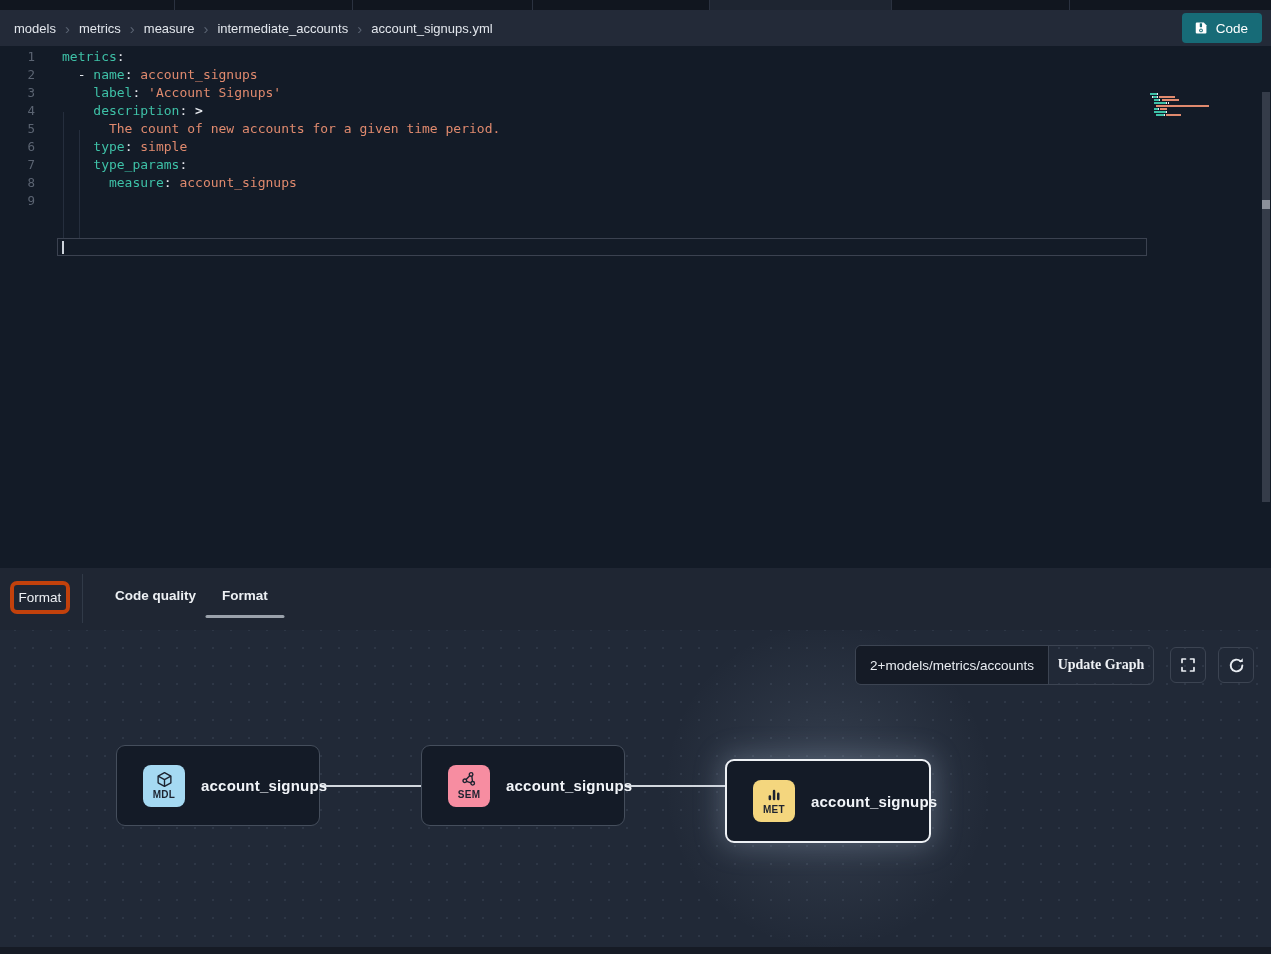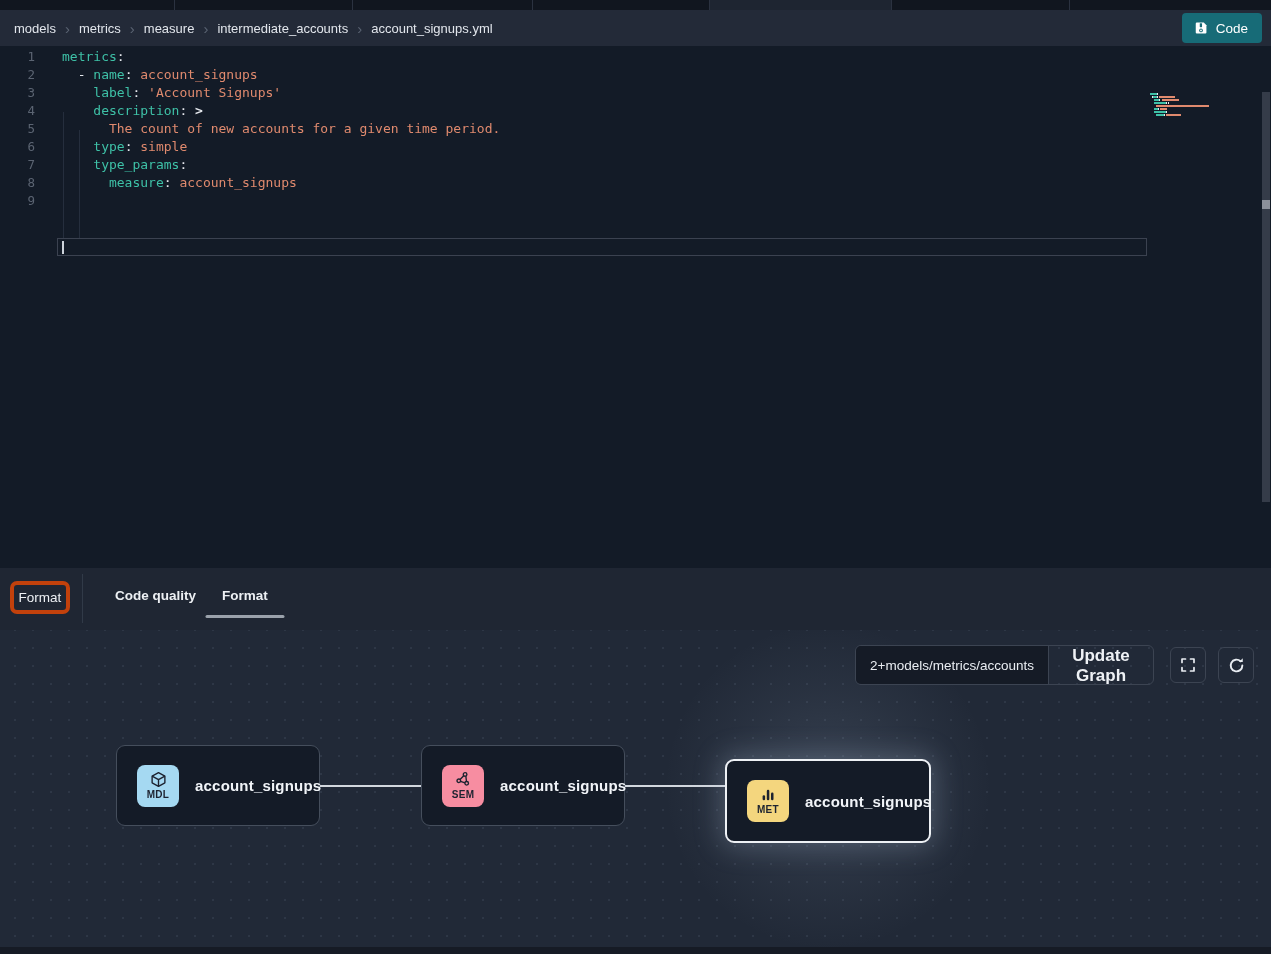--- a/index.html
+++ b/index.html
@@ -59,36 +59,36 @@
 
   
   .canvas { position:absolute; left:0; top:630px; width:1271px; height:317px; background:#212937;
     background-image:radial-gradient(circle, rgba(130,145,170,0.13) 1px, transparent 1.2px);
     background-size:18px 18px; background-position:6px 9px; overflow:hidden; }
   .selector-group { position:absolute; left:855px; top:15px; height:40px; display:flex;
     border:1px solid #3c4452; border-radius:6px; overflow:hidden; }
   .selector-input { width:192px; height:100%; background:#151b26; border:none; outline:none;
     color:#e9edf2; font-size:13.5px; padding:0 14px; font-family:"Liberation Sans",sans-serif; }
   .update-btn { width:105px; height:100%; background:transparent; border:none; border-left:1px solid #3c4452;
-    color:#eef1f5; font-size:17px; font-weight:600; font-family:Liberation Sans, sans-serif; cursor:pointer; }
+    color:#eef1f5; font-size:14px; font-weight:600; font-family:Liberation Serif, serif; cursor:pointer; }
   .icon-btn { position:absolute; top:17px; width:36px; height:36px; background:transparent;
     border:1px solid #3c4452; border-radius:6px; display:flex; align-items:center; justify-content:center; cursor:pointer; }
   .fullscreen-btn { left:1170px; }
   .refresh-btn { left:1218px; }
 
   .edge { position:absolute; top:155px; height:2px; background:#d2d7de; }
   .edge-1 { left:320px; width:101px; }
   .edge-2 { left:625px; width:101px; }
 
   .glow { position:absolute; left:658px; top:-14px; width:340px; height:340px; border-radius:50%;
     background:radial-gradient(circle, rgba(170,190,215,0.16) 0%, rgba(170,190,215,0.06) 40%, transparent 68%); }
 
   .node { position:absolute; top:115px; width:204px; height:81px; background:#141b27;
     border:1px solid #454e5c; border-radius:9px; display:flex; align-items:center;
-    padding-left:20px; gap:16px; cursor:pointer; }
+    padding-left:26px; gap:16px; cursor:pointer; }
   .node.selected { top:113px; width:206px; height:84px; border:2px solid #eef1f5;
     box-shadow:0 0 28px 4px rgba(185,200,225,0.25); }
   .node-1 { left:116px; } .node-2 { left:421px; } .node-3 { left:725px;margin-top:16px; }
   .badge { width:42px; height:42px; border-radius:8px; display:flex; flex-direction:column;
     align-items:center; justify-content:center; gap:1px; flex:none; }
   .badge .badge-label { font-size:10px; font-weight:700; color:#1d2330; letter-spacing:.3px; }
   .node-label { font-size:15px; font-weight:600; color:#f1f4f8; letter-spacing:.2px; }
 
   .bottom-strip { position:absolute; left:0; top:947px; width:1271px; height:7px; background:#161b25; }
 

